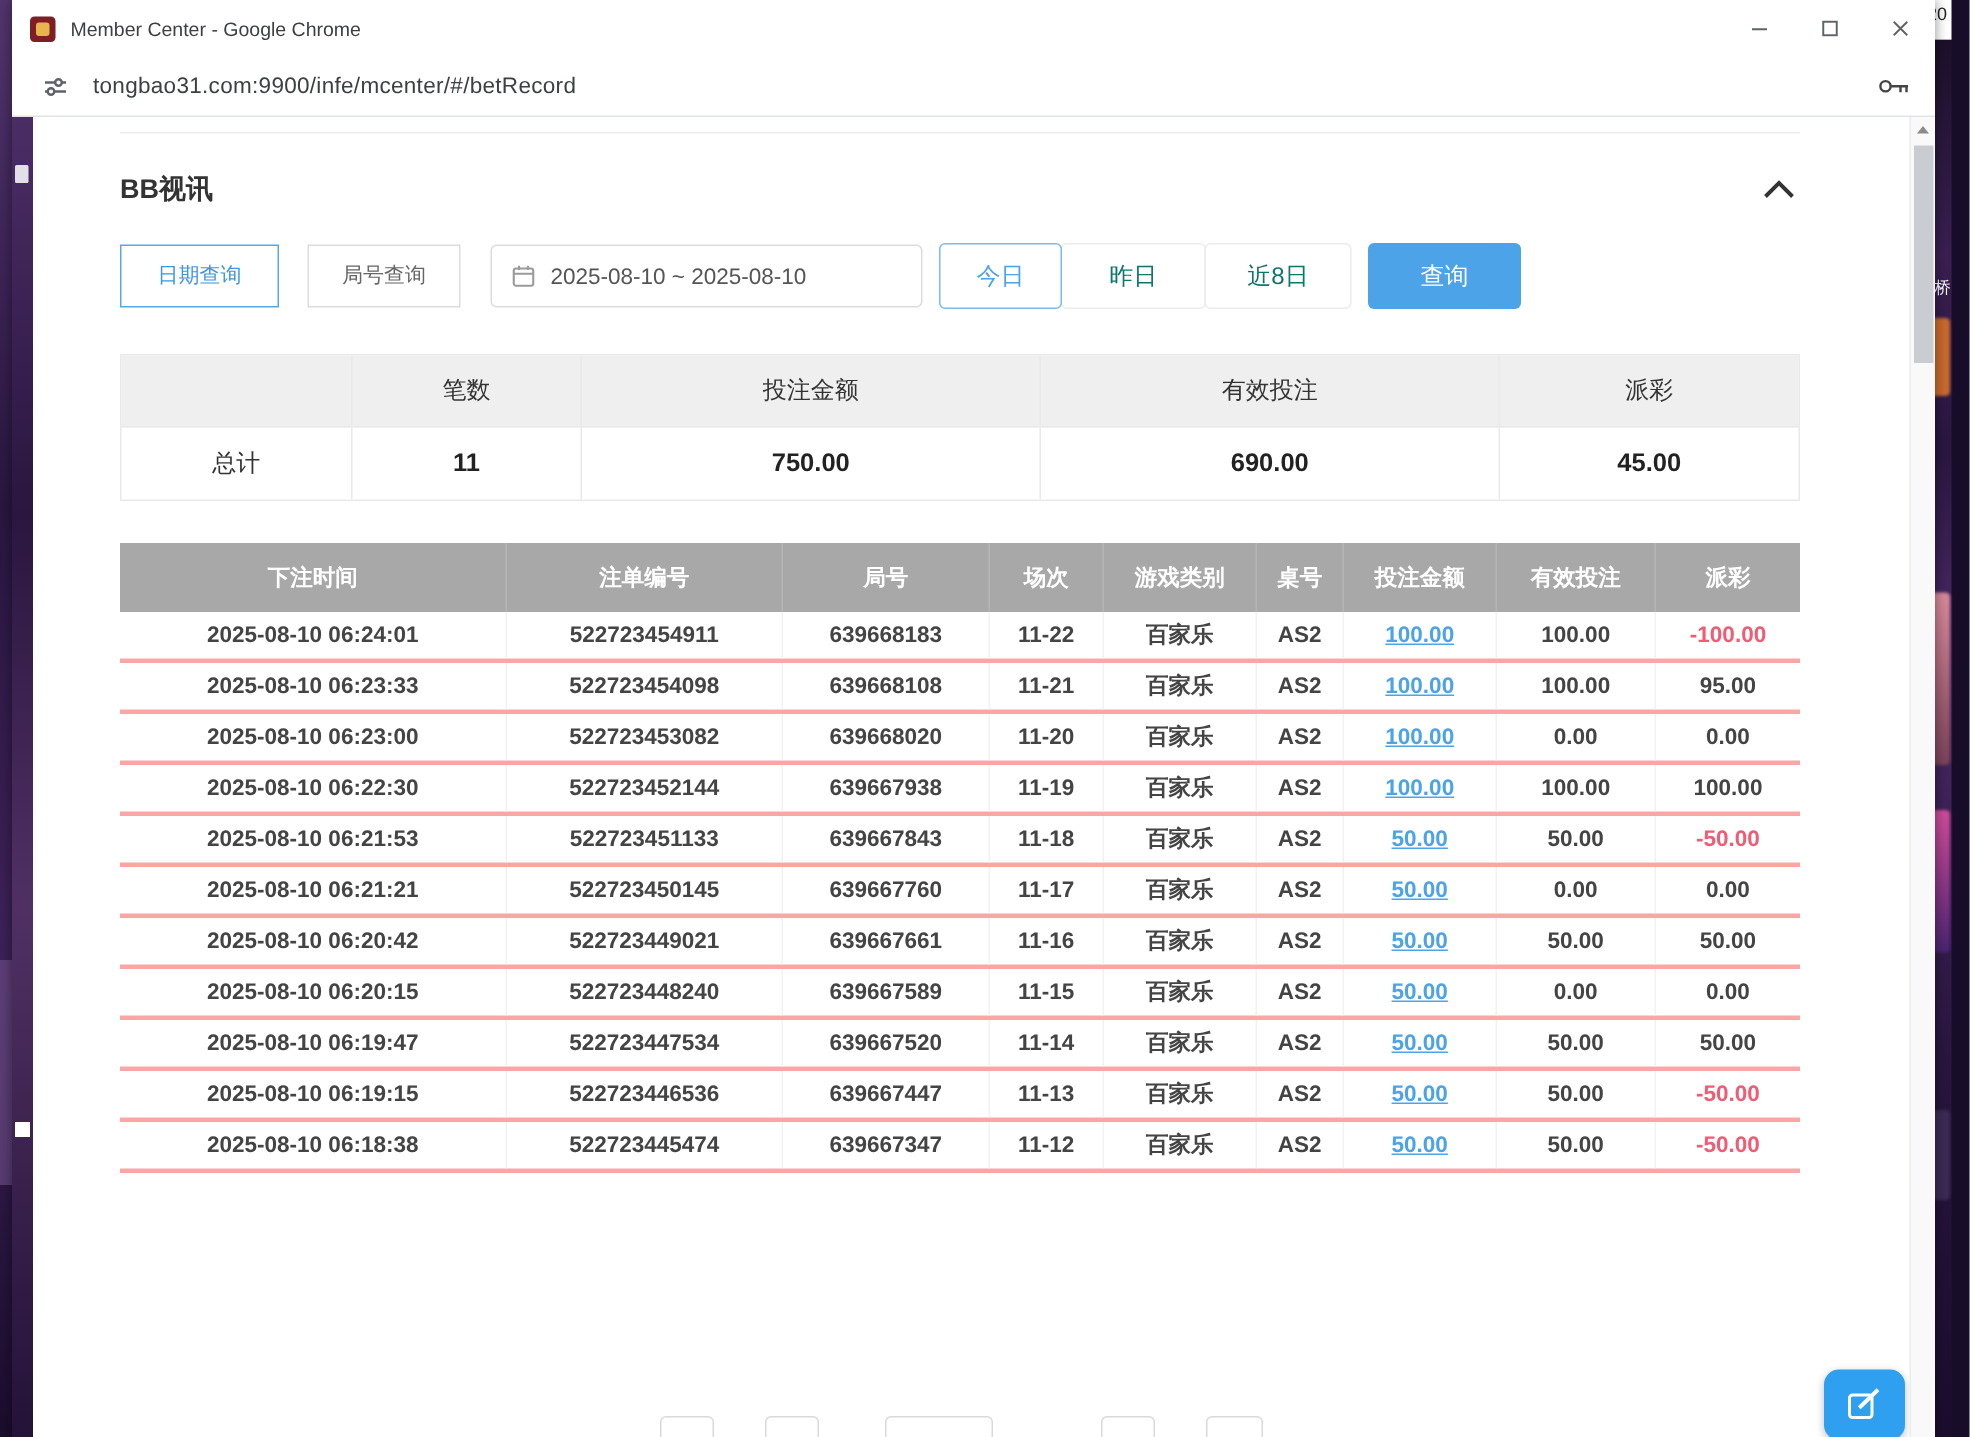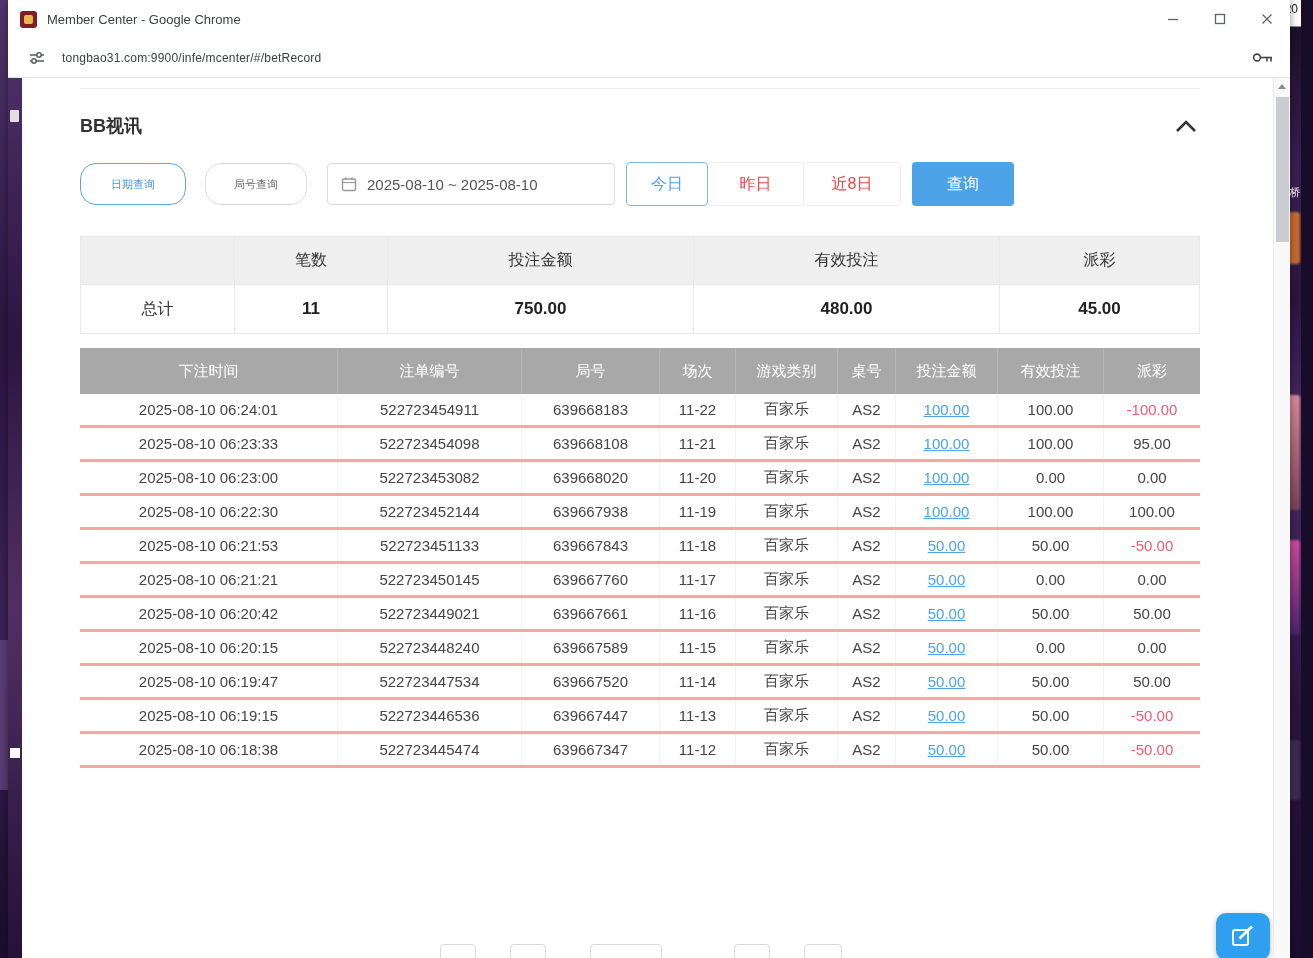--- a/index.html
+++ b/index.html
@@ -26,61 +26,61 @@
     background:#fff; display:flex; flex-direction:column; box-shadow:0 0 8px rgba(0,0,0,.45); }
   .titlebar { height:38px; display:flex; align-items:center; padding-left:12px; background:#fff; flex:0 0 auto; }
   .favicon { width:17px; height:17px; border-radius:3px; background:#7d1f24; display:inline-flex; align-items:center; justify-content:center; }
   .fav-inner { width:9px; height:9px; background:#e8b64c; border-radius:2px; }
   .wtitle { margin-left:10px; font-size:13px; color:#3c4043; }
   .win-controls { margin-left:auto; display:flex; height:38px; }
   .win-btn { width:47px; height:38px; display:flex; align-items:center; justify-content:center; cursor:pointer; }
 
   .addressbar { height:40px; display:flex; align-items:center; padding:0 16px; border-bottom:1px solid #e1e3e6; background:#fff; flex:0 0 auto; }
   .tune { width:26px; height:26px; display:flex; align-items:center; justify-content:center; border-radius:50%; cursor:pointer; }
-  .url { margin-left:12px; font-size:12px; color:#3c4043; letter-spacing:.2px; cursor:text; }
+  .url { margin-left:12px; font-size:15px; color:#3c4043; letter-spacing:.2px; cursor:text; }
   .key { margin-left:auto; display:flex; align-items:center; cursor:pointer; }
 
   .viewport { flex:1; position:relative; background:#fff; overflow:hidden; }
   .page-sliver { position:absolute; left:0; top:0; bottom:0; width:14px;
     background:linear-gradient(180deg,#4b2d66,#2a1640 30%,#503063 60%,#241238); }
   .sliver-mark { position:absolute; left:2px; top:32px; width:9px; height:12px; background:rgba(255,255,255,.85); border-radius:1px; }
   .sliver-qr { position:absolute; left:2px; top:670px; width:10px; height:10px; background:#fff; }
 
   
   .panel { position:absolute; left:72px; top:0; width:1120px; height:880px; }
   .top-line { position:absolute; top:10px; left:0; right:0; height:1px; background:#ececec; }
   .panel-header { display:flex; justify-content:space-between; align-items:center; padding-top:36px; }
   .panel-title { font-size:18px; font-weight:bold; color:#333; }
   .collapse { width:28px; height:20px; display:flex; align-items:center; justify-content:center; cursor:pointer; }
 
   .filters { display:flex; align-items:center; margin-top:24px; height:44px; }
-  .btn { font-family:inherit; background:#fff; font-size:11px; border-radius:16px; cursor:pointer; }
+  .btn { font-family:inherit; background:#fff; font-size:14px; border-radius:0; cursor:pointer; }
   .outline-blue { width:106px; height:42px; border:1px solid #58a8e8; color:#3e97df; margin-right:19px; }
   .outline-gray { width:102px; height:42px; border:1px solid #dcdcdc; color:#666; margin-right:20px; }
   .date-box { width:288px; height:42px; border:1px solid #dcdcdc; border-radius:4px; display:flex; align-items:center;
     padding:0 13px; margin-right:11px; color:#555; font-size:15px; cursor:pointer; }
   .cal { margin-right:10px; display:flex; }
   .quick-group { display:flex; }
-  .quick { height:44px; border:1px solid #ececec; color:#ef4444; background:#fff; font-size:16px; border-radius:4px; }
+  .quick { height:44px; border:1px solid #ececec; color:#0f766e; background:#fff; font-size:16px; border-radius:4px; }
   .quick + .quick { margin-left:-1px; }
   .quick.active { border-color:#79bbea; color:#4da3e8; position:relative; z-index:1; }
   .q1 { width:82px; } .q2 { width:97px; } .q3 { width:98px; }
   .search { width:102px; height:44px; background:#4da3e8; border:none; color:#fff; font-size:16px; margin-left:11px; border-radius:4px; }
 
   
   .sum-table { margin-top:30px; border:1px solid #e9e9e9; }
   .sum-row { display:flex; height:48px; }
   .sum-head { background:#efefef; border-bottom:1px solid #e9e9e9; }
   .sum-cell { display:flex; align-items:center; justify-content:center; border-right:1px solid #e9e9e9; font-size:16px; color:#333; }
   .sum-cell:last-child { border-right:none; }
   .s0 { width:154px; } .s1 { width:153px; } .s2 { width:306px; } .s3 { width:306px; } .s4 { flex:1; }
   .val { font-weight:bold; font-size:17px; color:#222; }
 
   
-  .btable { margin-top:14px; }
+  .btable { margin-top:28px;font-weight:bold; }
   .thead { display:flex; height:46px; background:#a8a8a8; }
   .thead .tcell { color:#fff; font-size:15px; border-right:1px solid #b5b5b5; }
   .trow { display:flex; height:34px; background:#fff; border-bottom:3px solid #fca5a5; }
   .tcell { display:flex; align-items:center; justify-content:center; font-size:15px; color:#444; border-right:1px solid #f2f2f2; }
   .thead .tcell:last-child, .trow .tcell:last-child { border-right:none; }
   .c0{width:258px}.c1{width:184px}.c2{width:138px}.c3{width:76px}.c4{width:102px}
   .c5{width:58px}.c6{width:102px}.c7{width:106px}.c8{width:96px}
   .amount-link { color:#4da3e8; text-decoration:underline; cursor:pointer; }
   .neg { color:#ef5c73; }
 
@@ -208,21 +208,21 @@
           <div class="sum-cell s0"></div>
           <div class="sum-cell s1">笔数</div>
           <div class="sum-cell s2">投注金额</div>
           <div class="sum-cell s3">有效投注</div>
           <div class="sum-cell s4">派彩</div>
         </div>
         <div class="sum-row">
           <div class="sum-cell s0">总计</div>
           <div class="sum-cell s1 val">11</div>
           <div class="sum-cell s2 val">750.00</div>
-          <div class="sum-cell s3 val">480.00</div>
+          <div class="sum-cell s3 val">690.00</div>
           <div class="sum-cell s4 val">45.00</div>
         </div>
       </div>
 
       <div class="btable">
         <div class="thead">
             <div class="tcell c0">下注时间</div>
             <div class="tcell c1">注单编号</div>
             <div class="tcell c2">局号</div>
             <div class="tcell c3">场次</div>

